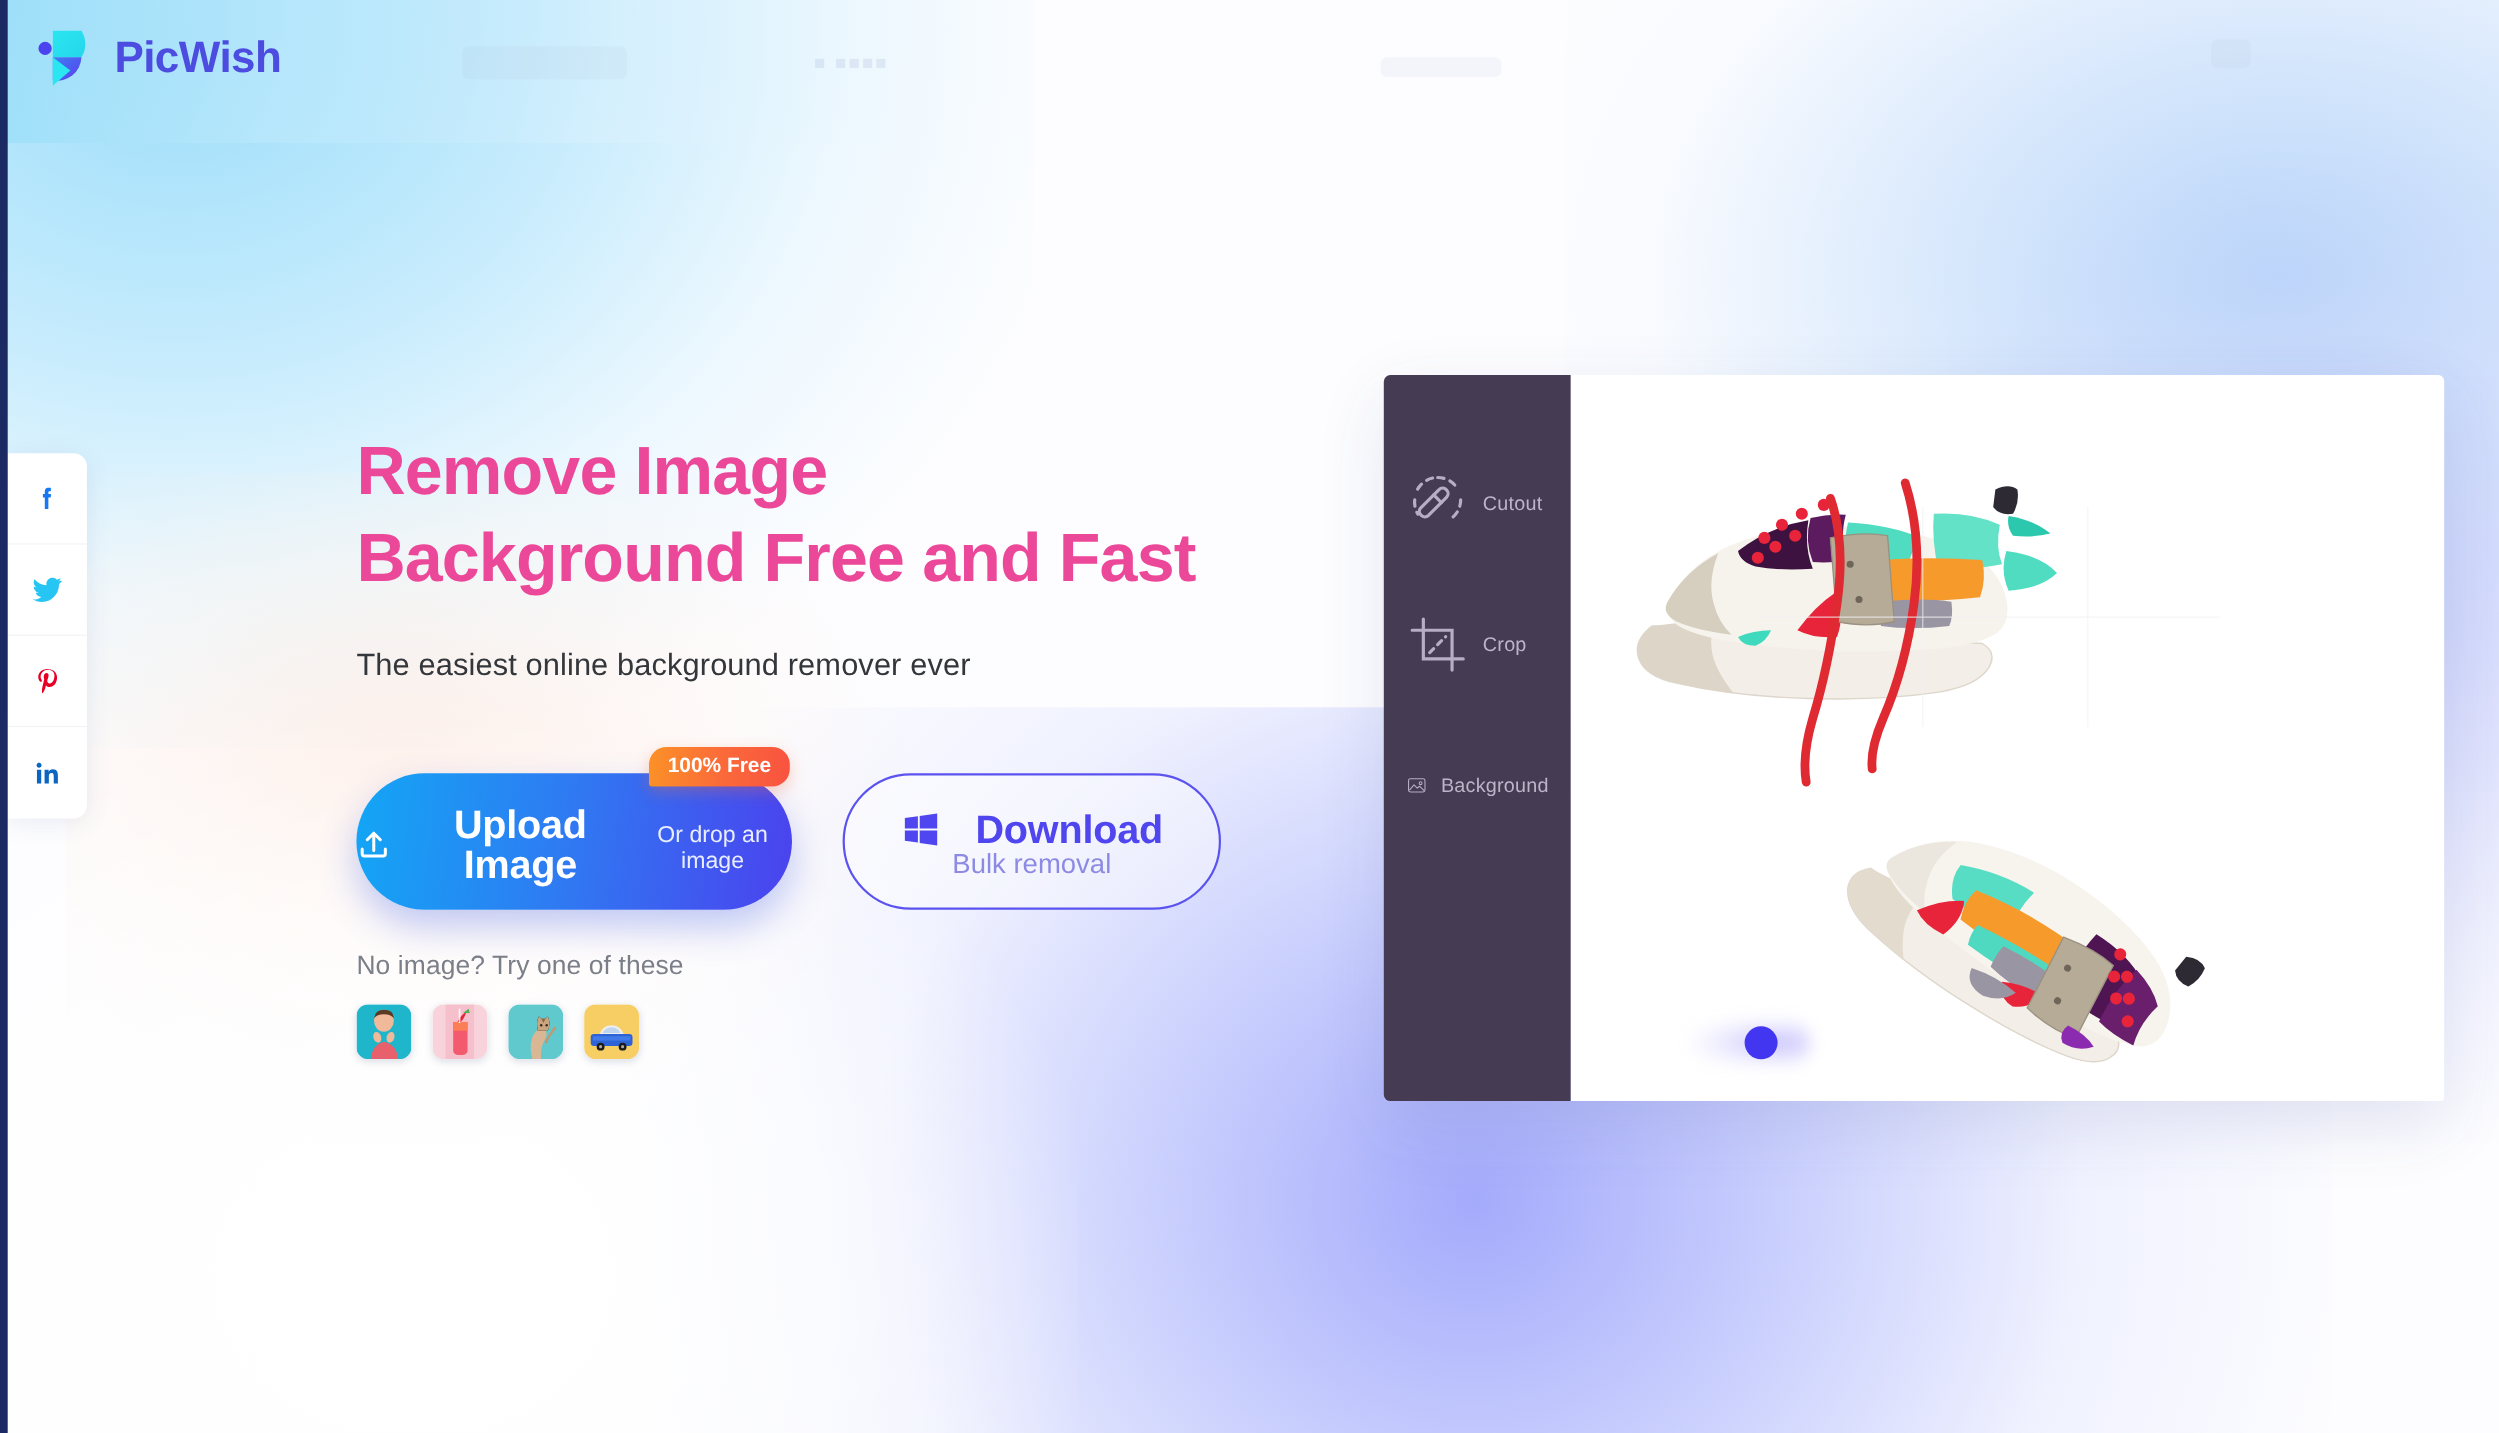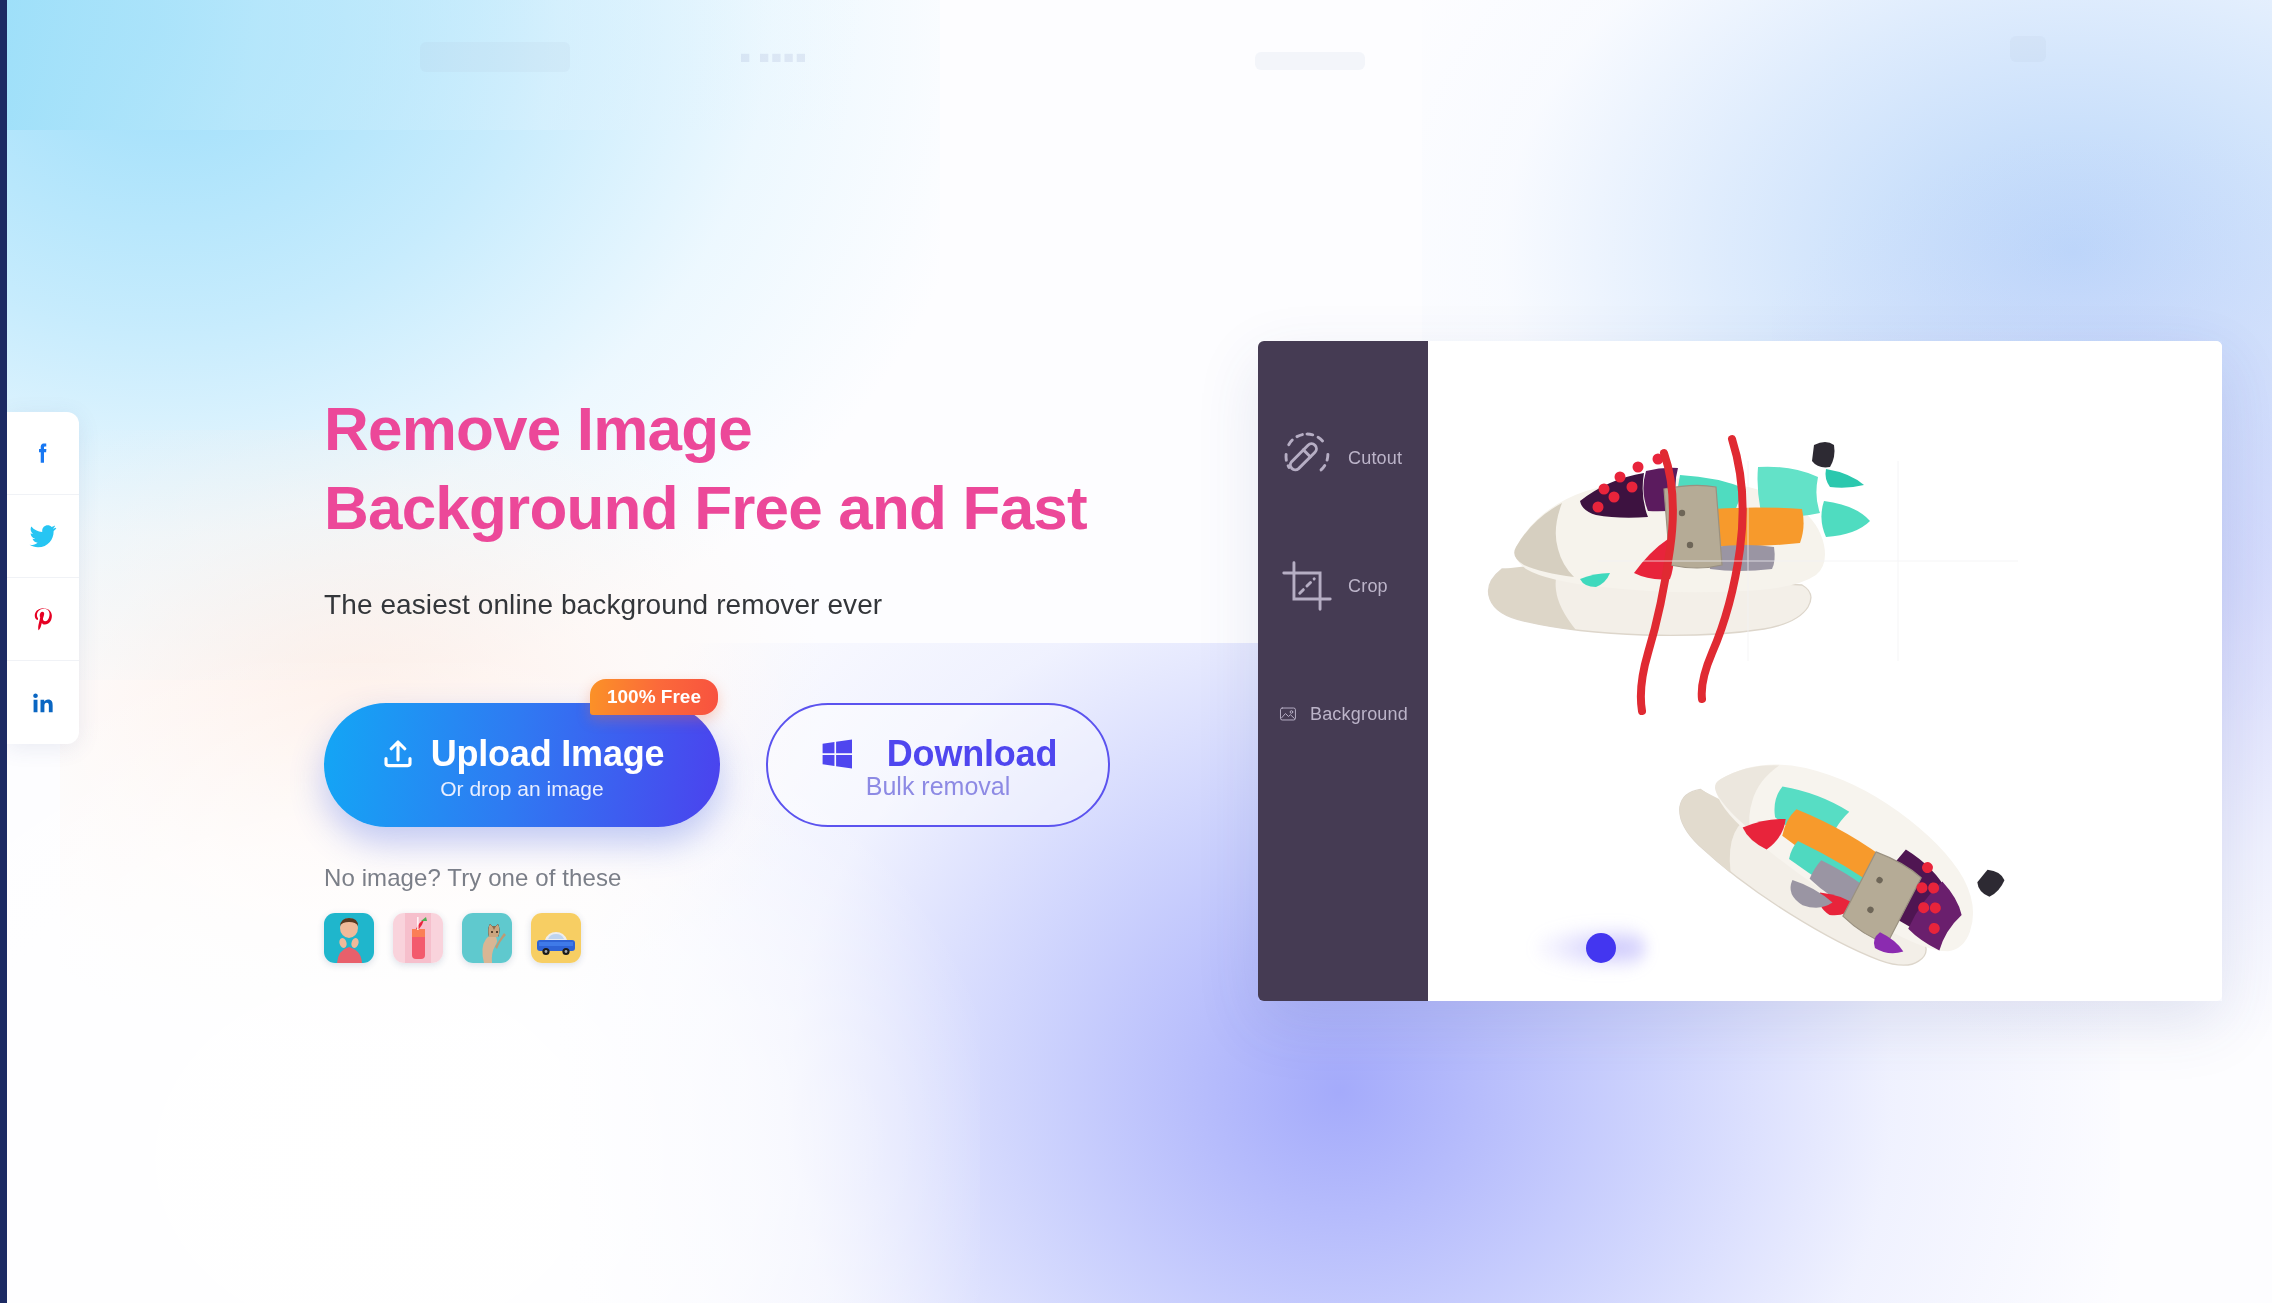--- a/index.html
+++ b/index.html
@@ -205,21 +205,21 @@
     z-index: 22;
   }
   .btn-upload {
     position: relative;
     width: 396px; height: 124px;
     border-radius: 62px;
     border: none;
     background: linear-gradient(97deg, #13a6f5 0%, #2f7af2 48%, #4b42ee 100%);
     box-shadow: 0 16px 34px rgba(62,92,230,0.32);
     display: flex;
-    flex-direction: column;
+    flex-direction: row;
     align-items: center;
     justify-content: center;
     cursor: pointer;
     color: #fff;
     padding-top: 6px;
   }
   .btn-upload .line1 {
     display: flex;
     align-items: center;
     gap: 15px;
@@ -374,20 +374,39 @@
   <div class="bg-bottom"></div>
   <div class="bg-right"></div>
   <div class="bg-right-lilac"></div>
   <div class="bg-tl"></div>
   <div class="bg-topstrip"></div>
   <div class="bg-peach"></div>
   <div class="bg-bl-white"></div>
 
   <div class="header">
 
+    <div class="logo-wrap">
+      <svg class="logo-mark" viewBox="0 0 56 60">
+        <defs>
+          <linearGradient id="lgA" x1="0" y1="0" x2="1" y2="1">
+            <stop offset="0" stop-color="#2ae6f0"></stop>
+              <stop offset="1" stop-color="#25d6ec"></stop>
+          </linearGradient>
+          <linearGradient id="lgB" x1="0" y1="0" x2="1" y2="1">
+            <stop offset="0" stop-color="#3f7ef0"></stop>
+              <stop offset="1" stop-color="#5a3df0"></stop>
+          </linearGradient>
+        </defs>
+        <path d="M14 6 L40 6 A22 22 0 0 1 40 30 L14 30 Z" fill="url(#lgA)"></path>
+        <path d="M14 30 L40 30 A22 22 0 0 1 14 51 Z" fill="url(#lgB)"></path>
+        <path d="M14 30 L30 42 L14 56 Z" fill="#2ae6f0"></path>
+        <circle cx="7" cy="22" r="6" fill="#4b43ef"></circle>
+      </svg>
+      <span class="logo-text">PicWish</span>
+    </div>
 
     <div class="ghost-nav" style="left:420px; width:150px;"></div>
     <div class="ghost-text" style="left:740px;">■&nbsp;■■■■</div>
     <div class="ghost-nav" style="left:1255px; width:110px; top:52px; height:18px;"></div>
     <div class="ghost-nav" style="left:2010px; width:36px; top:36px; height:26px;"></div>
   </div>
 
   <div class="social-rail">
 
     <div class="social-item">

